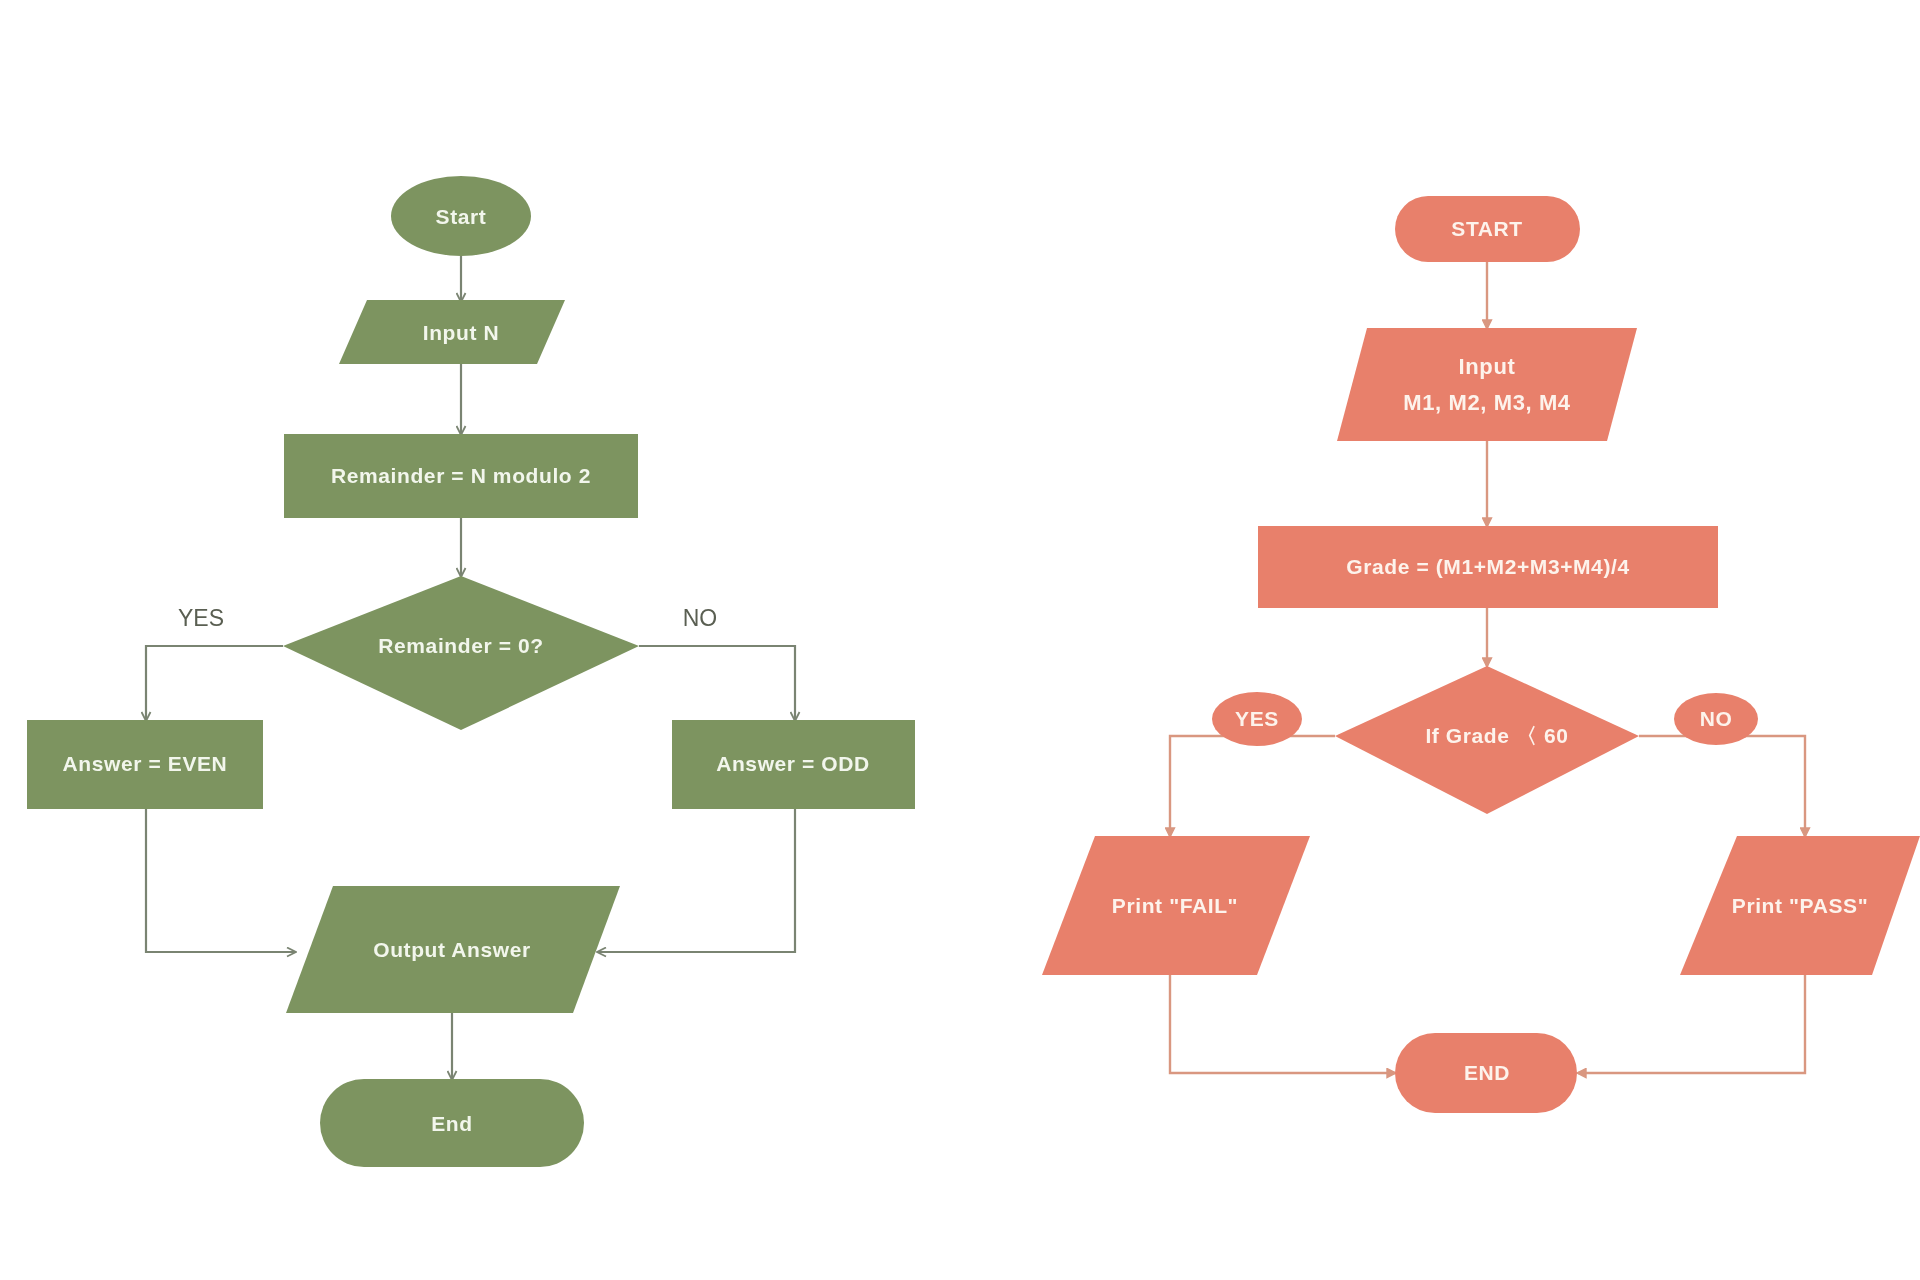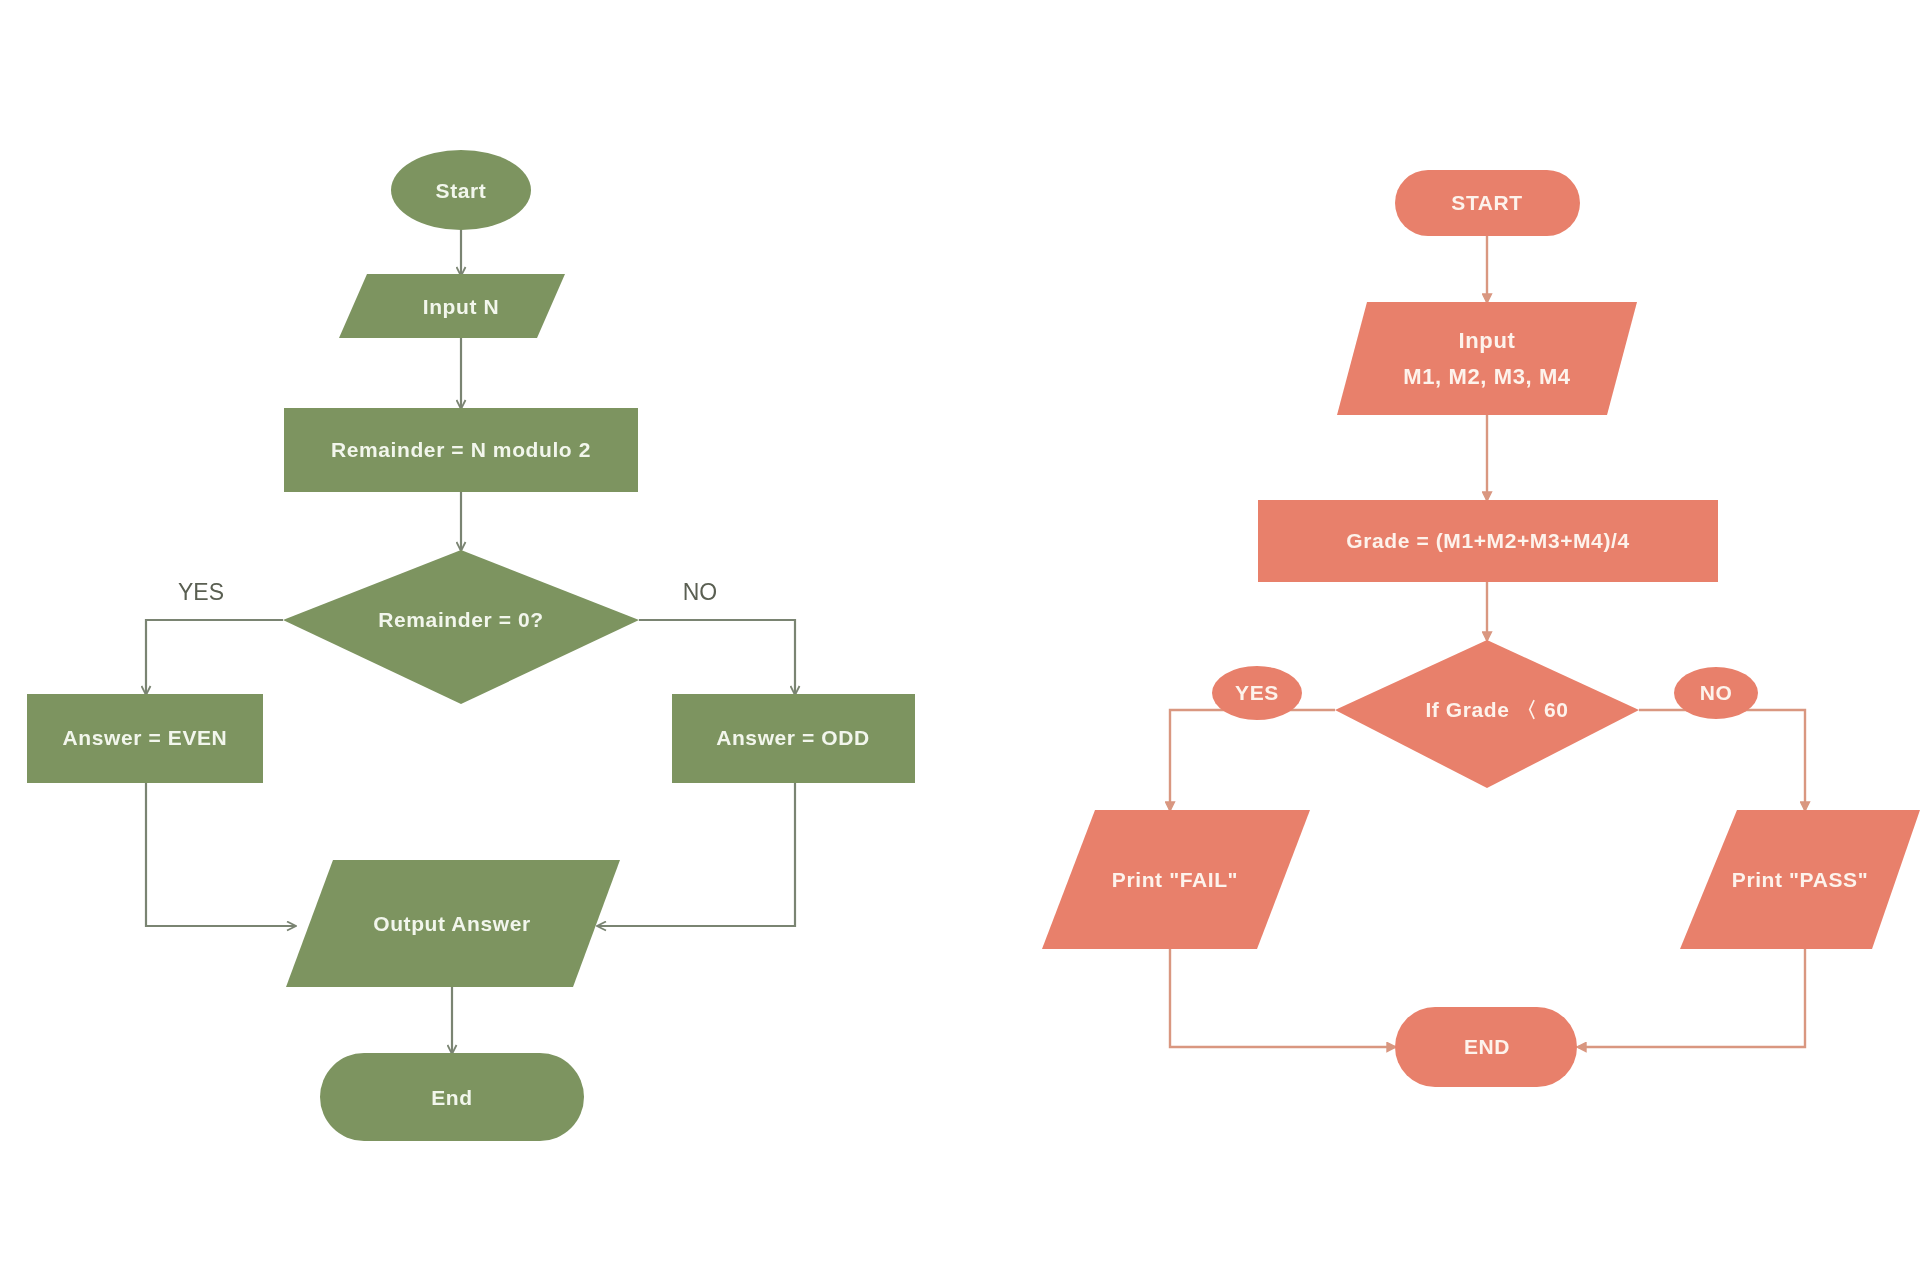--- a/index.html
+++ b/index.html
@@ -12,20 +12,21 @@
     height: 1280px;
     font-family: "Liberation Sans", sans-serif;
     overflow: hidden;
     position: relative;
   }
   #canvas {
     position: absolute;
     inset: 0;
     width: 1920px;
     height: 912px;
+    margin-top: 26px;
   }
   svg.flow {
     position: absolute;
     top: 0;
     left: 0;
     width: 1920px;
     height: 1280px;
   }
   .node-label {
     font-family: "Liberation Sans", sans-serif;

